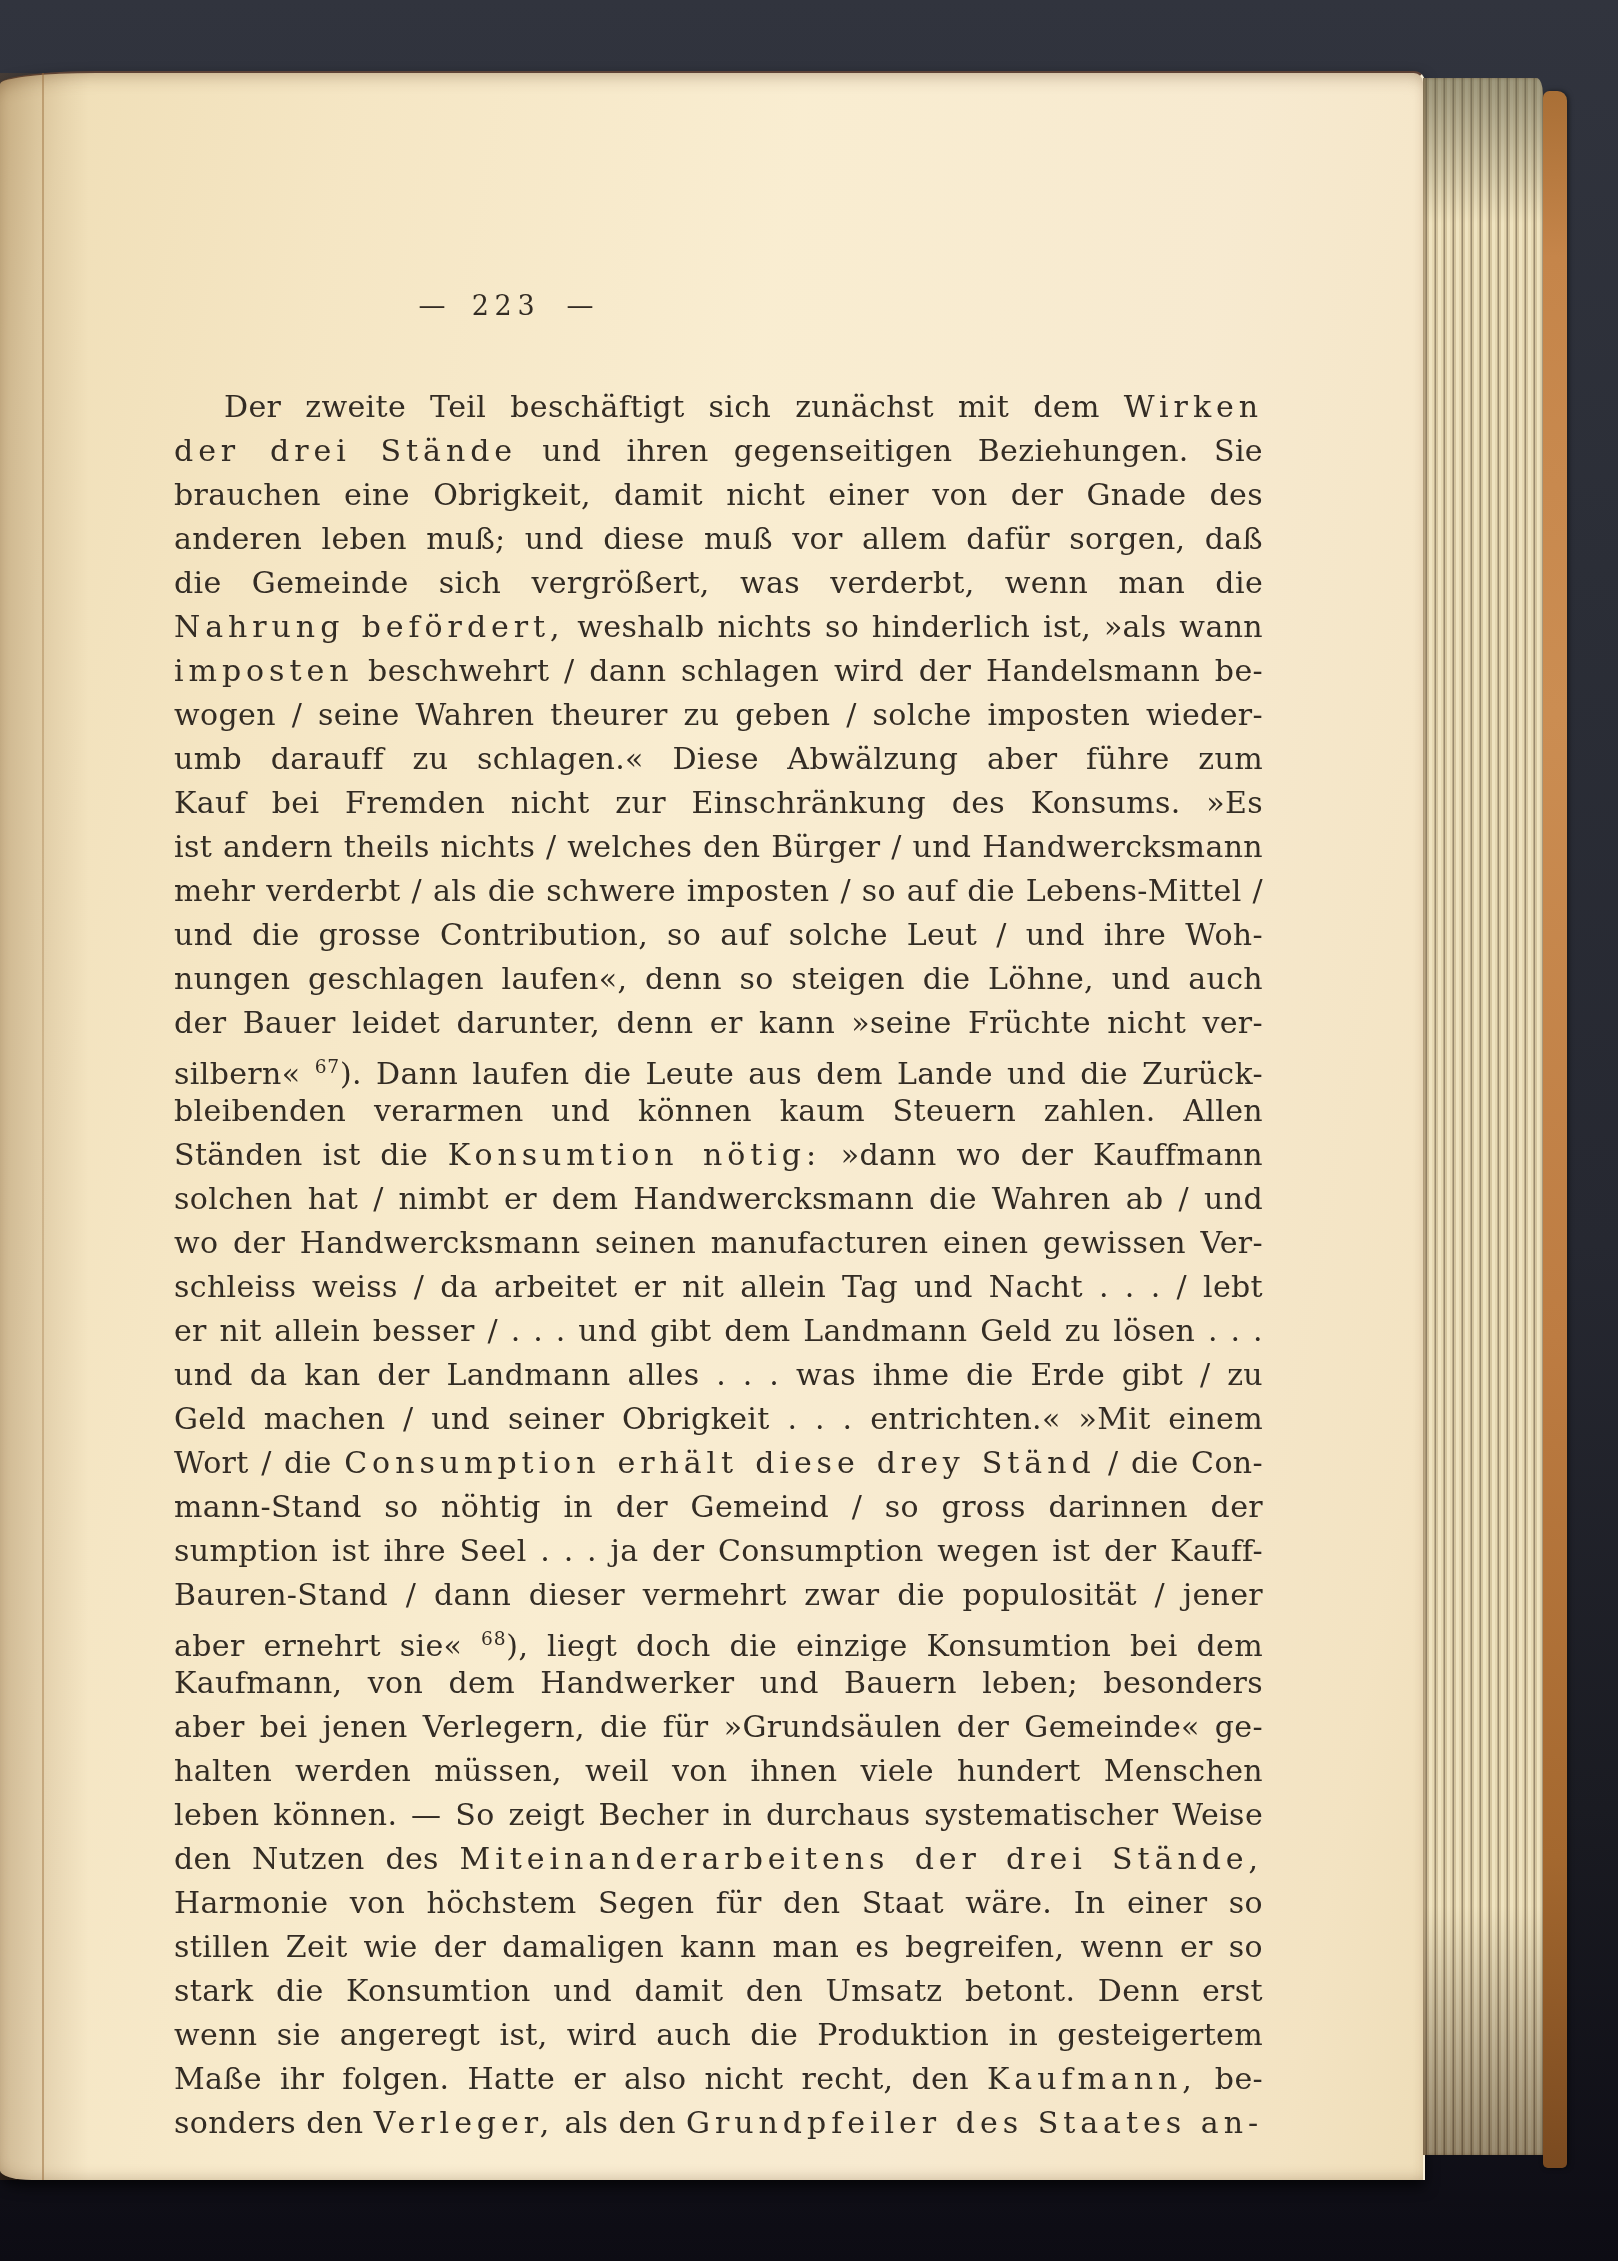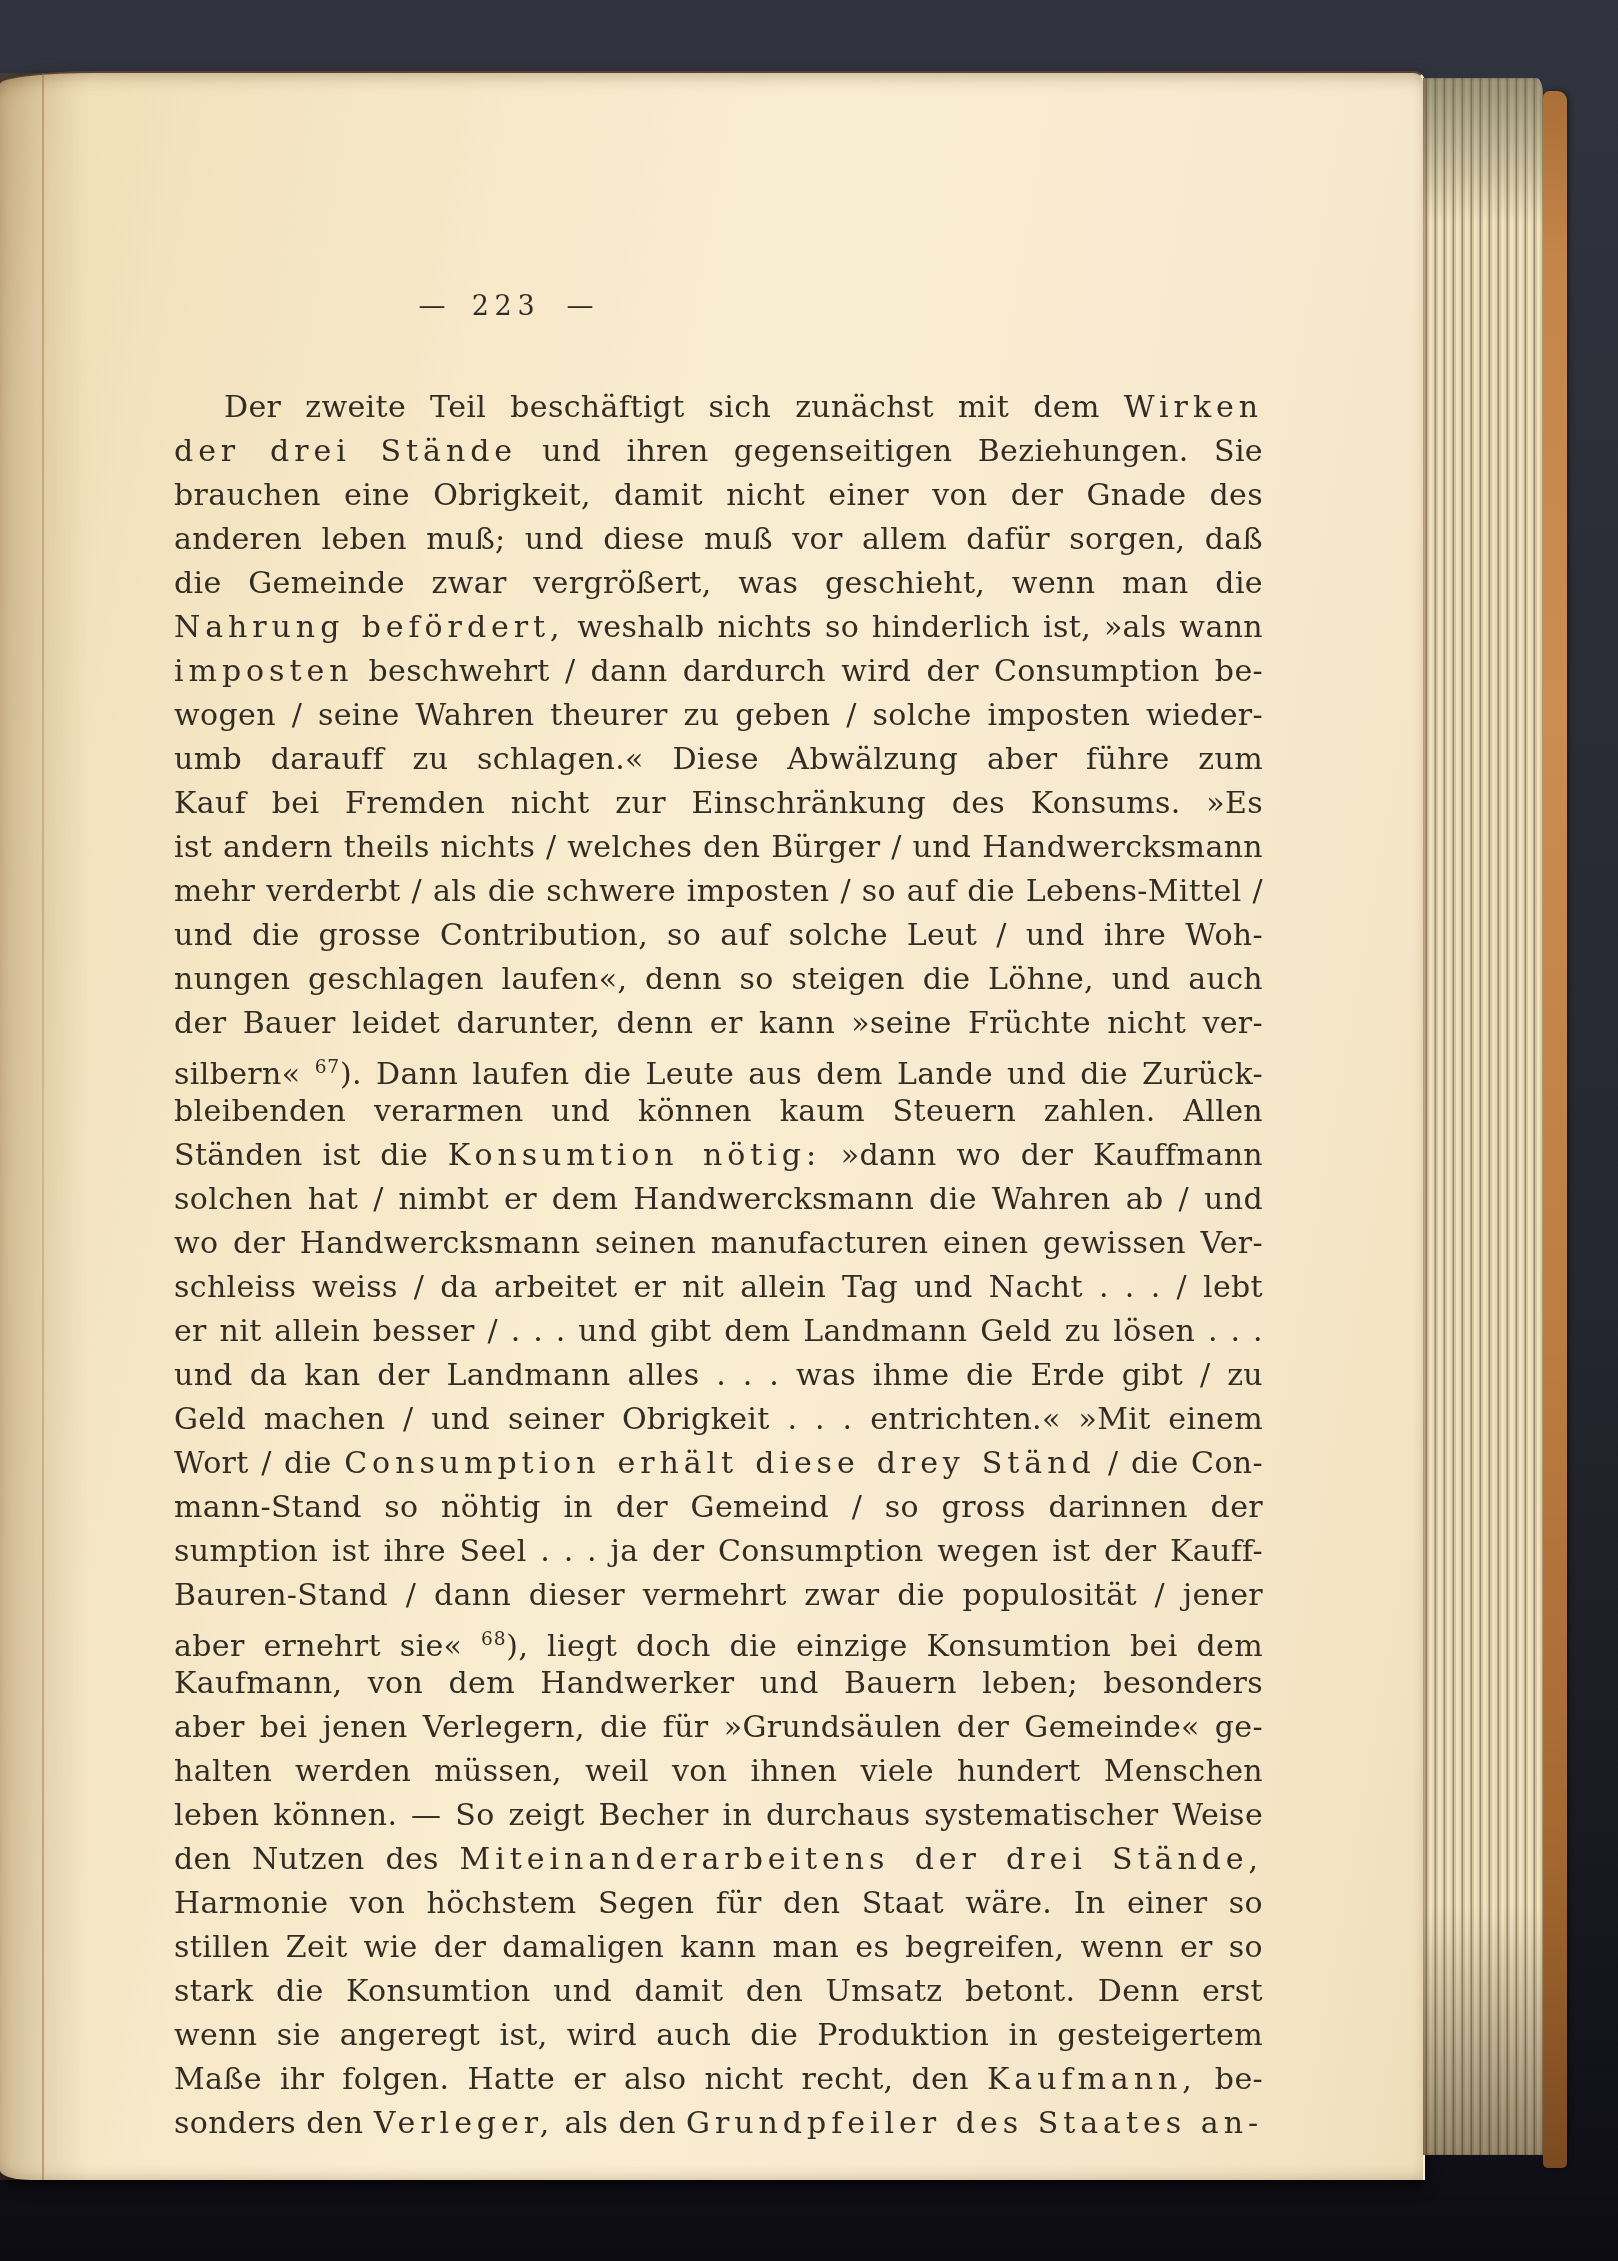--- a/index.html
+++ b/index.html
@@ -79,23 +79,23 @@
     <div class="gutter"></div>
     <div class="gutter-crease"></div>
     <div class="header">
       <span class="dash">—</span><span class="pagenum">223</span><span class="dash">—</span>
     </div>
     <div class="text-block">
         <div class="line indent"><span class="seg-n">Der zweite Teil beschäftigt sich zunächst mit dem </span><span class="seg-sp">Wirken</span></div>
         <div class="line"><span class="seg-sp">der drei Stände</span><span class="seg-n"> und ihren gegenseitigen Beziehungen. Sie</span></div>
         <div class="line"><span class="seg-n">brauchen eine Obrigkeit, damit nicht einer von der Gnade des</span></div>
         <div class="line"><span class="seg-n">anderen leben muß; und diese muß vor allem dafür sorgen, daß</span></div>
-        <div class="line"><span class="seg-n">die Gemeinde zwar vergrößert, was geschieht, wenn man die</span></div>
+        <div class="line"><span class="seg-n">die Gemeinde sich vergrößert, was verderbt, wenn man die</span></div>
         <div class="line"><span class="seg-sp">Nahrung befördert,</span><span class="seg-n"> weshalb nichts so hinderlich ist, »als wann</span></div>
-        <div class="line"><span class="seg-sp">imposten</span><span class="seg-n"> beschwehrt / dann dardurch wird der Consumption be-</span></div>
+        <div class="line"><span class="seg-sp">imposten</span><span class="seg-n"> beschwehrt / dann schlagen wird der Handelsmann be-</span></div>
         <div class="line"><span class="seg-n">wogen / seine Wahren theurer zu geben / solche imposten wieder-</span></div>
         <div class="line"><span class="seg-n">umb darauff zu schlagen.« Diese Abwälzung aber führe zum</span></div>
         <div class="line"><span class="seg-n">Kauf bei Fremden nicht zur Einschränkung des Konsums. »Es</span></div>
         <div class="line"><span class="seg-n">ist andern theils nichts / welches den Bürger / und Handwercksmann</span></div>
         <div class="line"><span class="seg-n">mehr verderbt / als die schwere imposten / so auf die Lebens-Mittel /</span></div>
         <div class="line"><span class="seg-n">und die grosse Contribution, so auf solche Leut / und ihre Woh-</span></div>
         <div class="line"><span class="seg-n">nungen geschlagen laufen«, denn so steigen die Löhne, und auch</span></div>
         <div class="line"><span class="seg-n">der Bauer leidet darunter, denn er kann »seine Früchte nicht ver-</span></div>
         <div class="line"><span class="seg-n">silbern« </span><span class="seg-sup">67</span><span class="seg-n">). Dann laufen die Leute aus dem Lande und die Zurück-</span></div>
         <div class="line"><span class="seg-n">bleibenden verarmen und können kaum Steuern zahlen. Allen</span></div>

